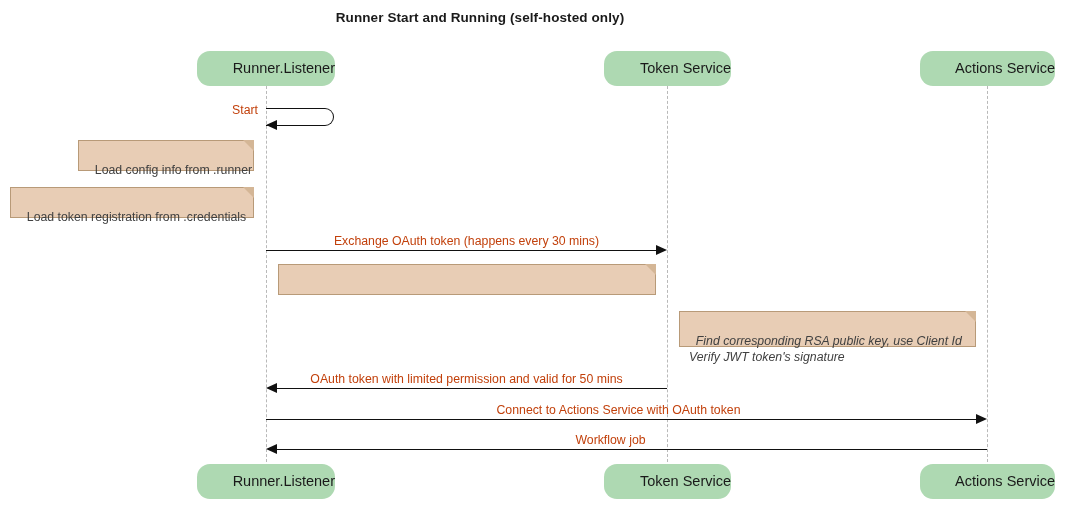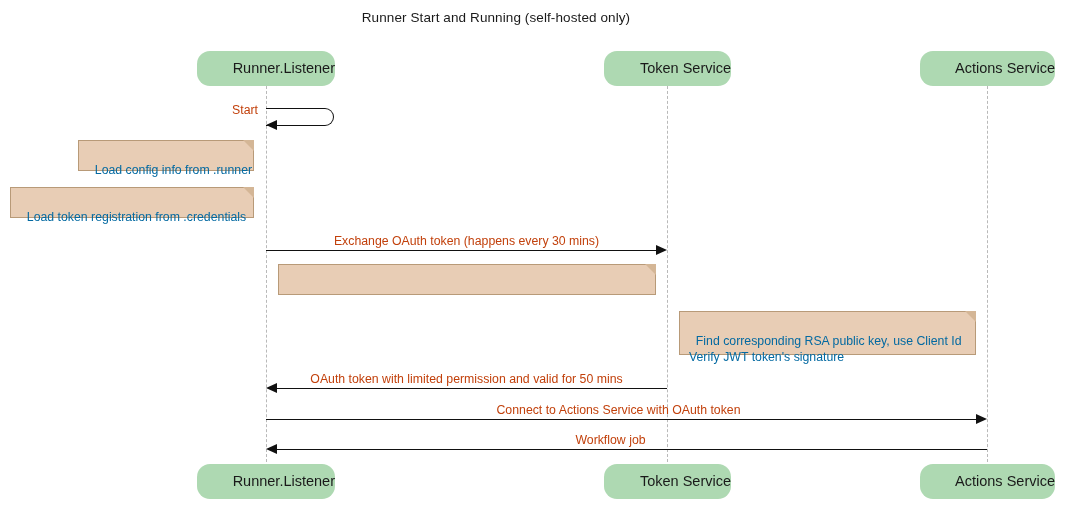--- a/index.html
+++ b/index.html
@@ -12,25 +12,25 @@
     height: 525px;
     position: relative;
     font-family: "Liberation Sans", sans-serif;
     color: #1a1a1a;
     overflow: hidden;
   }
 
   #diagram-title {
     position: absolute;
     top: 10px;
-    left: 16px;
+    left: 0;
     width: 960px;
     text-align: center;
     font-size: 13.5px;
-    font-weight: normal;
+    font-weight: bold;
     color: #1a1a1a;
     letter-spacing: 0.1px;
   }
 
   
   .lifeline {
     position: absolute;
     width: 0;
     border-left: 1px dashed #b9b9b9;
   }
@@ -48,21 +48,21 @@
     white-space: nowrap;
   }
 
   
   .note {
     position: absolute;
     background: #e8cdb5;
     border: 1px solid #b89a78;
     box-sizing: border-box;
     font-size: 12.3px;
-    color: #0369a1;
+    color: #404040;
     padding: 5px 9px 5px 9px;
     line-height: 16px;
     white-space: pre;
   }
   .note .fold {
     position: absolute;
     top: -1px;
     right: -1px;
     width: 0;
     height: 0;
@@ -138,21 +138,21 @@
 </div>
 
 <div class="msg-line" style="left:266px; top:250px; width:390px;"></div>
 <div class="arrow-head right" style="left:656px; top:244.5px;"></div>
 <div class="msg-label" style="left:266px; top:234px; width:401px;">Exchange OAuth token (happens every 30 mins)</div>
 
 <div class="note" style="left:278px; top:264px; width:378px; height:31px;">
   <span class="fold"></span>
 </div>
 
-<div class="note" style="left:679px; top:311px; width:297px; height:44px;">
+<div class="note" style="left:679px; top:311px; width:297px; height:36px;font-style:italic;">
   <span>Find corresponding RSA public key, use Client Id
 Verify JWT token's signature</span>
   <span class="fold"></span>
 </div>
 
 <div class="msg-line" style="left:277px; top:388px; width:390px;"></div>
 <div class="arrow-head left" style="left:266px; top:382.5px;"></div>
 <div class="msg-label" style="left:266px; top:372px; width:401px;text-align:center;">OAuth token with limited permission and valid for 50 mins</div>
 
 <div class="msg-line" style="left:266px; top:419px; width:710px;"></div>

